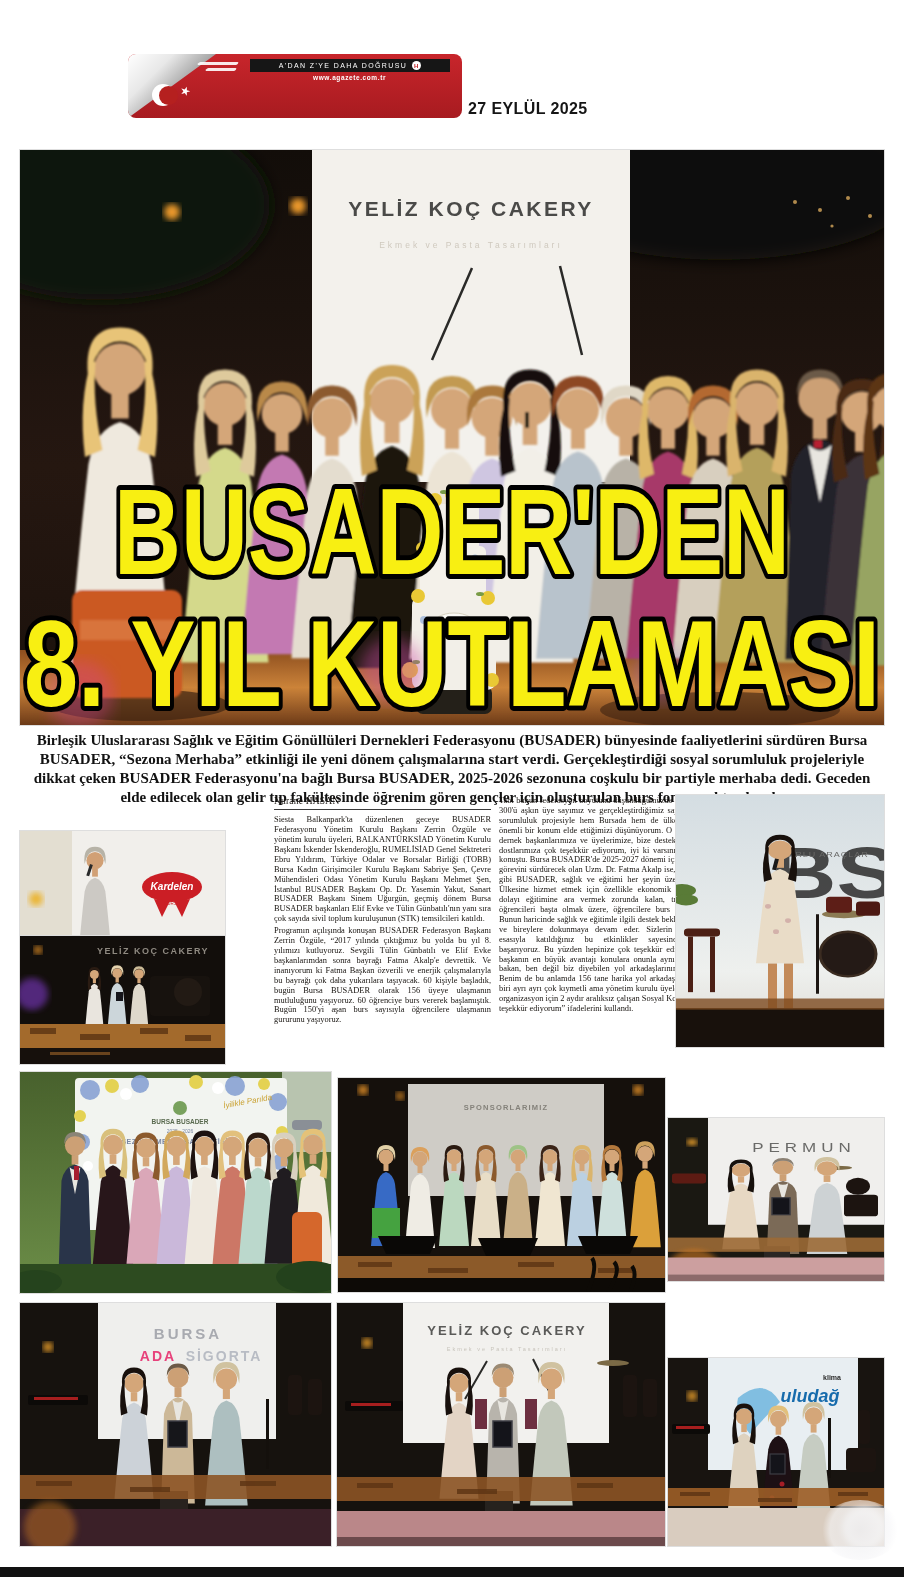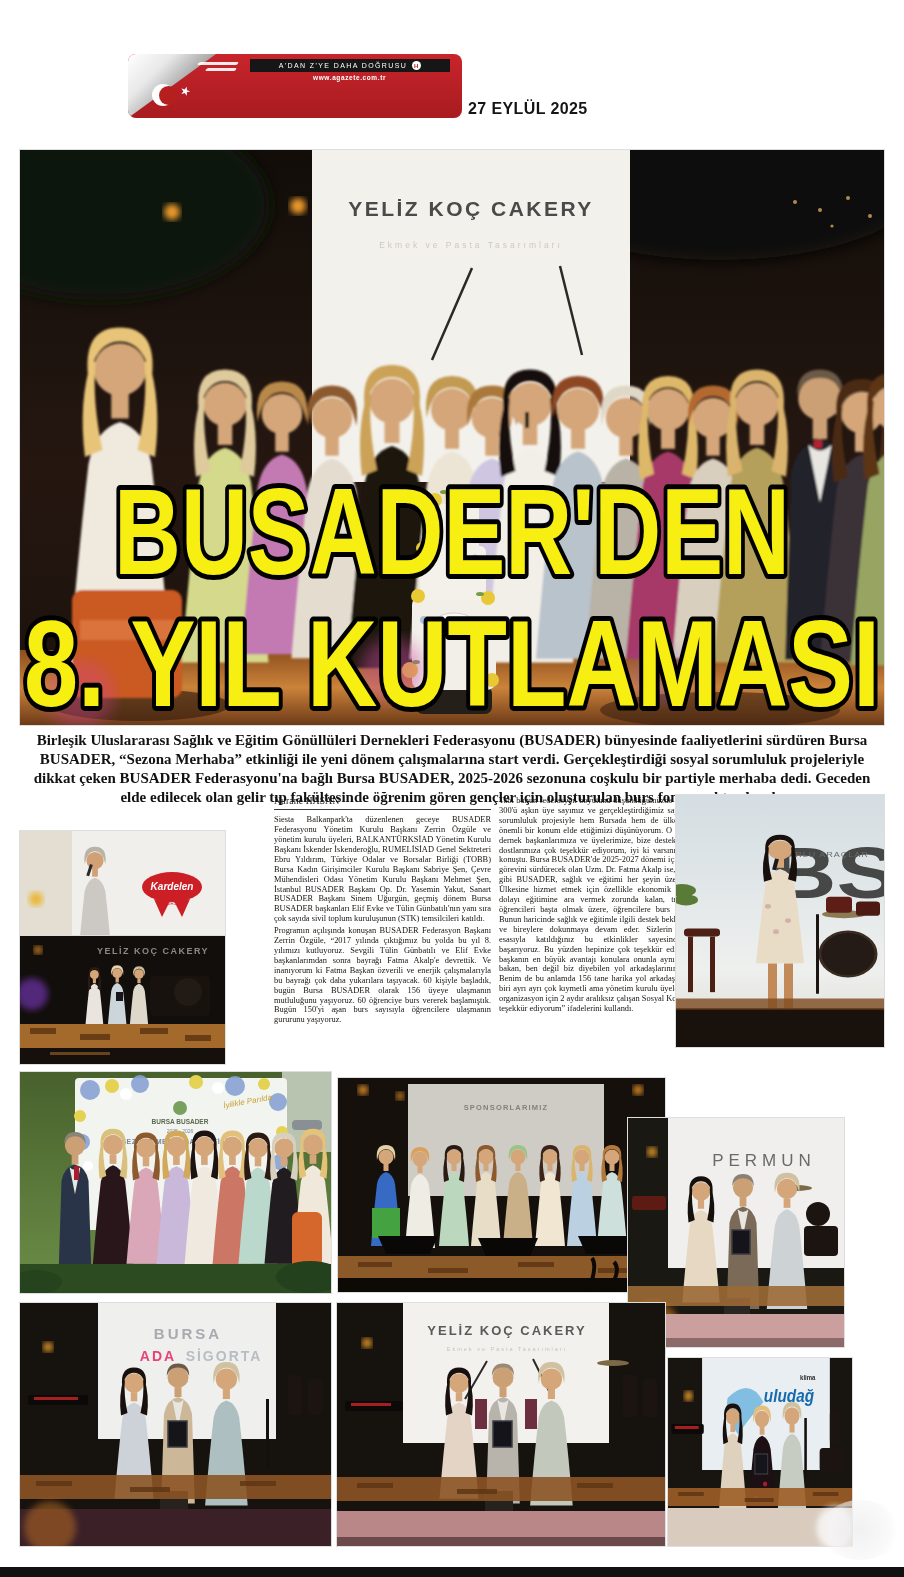--- a/index.html
+++ b/index.html
@@ -377,21 +377,21 @@
           <rect x="20" y="184" width="34" height="5"></rect>
           <rect x="90" y="190" width="40" height="5"></rect>
           <rect x="180" y="184" width="36" height="5"></rect>
           <rect x="260" y="190" width="34" height="5"></rect>
         </g>
       <rect y="200" width="327" height="14" fill="#0d0a06"></rect>
       <path d="M250,214 q10,-26 4,-34 M270,214 q14,-22 6,-30 M292,214 q8,-18 2,-26" stroke="#0d0a06" stroke-width="4" fill="none"></path>
     </svg>
   </div>
 
-  <div class="ph" style="left:628px;top:1118px;width:216px;height:229px;text-align:center;">
+  <div class="ph" style="left:668px;top:1118px;width:216px;height:163px;text-align:center;">
     <svg class="scene" viewBox="0 0 216 229" preserveAspectRatio="none">
       <rect width="216" height="229" fill="#1a1812"></rect>
       <rect x="40" y="0" width="176" height="150" fill="#f0efed"></rect>
       <text x="136" y="48" text-anchor="middle" font-size="17" letter-spacing="5" fill="#6a6a68">PERMUN</text>
       <circle cx="24" cy="34" r="5" fill="#e8a030" filter="url(#b3)"></circle>
       <rect x="4" y="78" width="34" height="14" rx="3" fill="#5a1c14"></rect>
       <g fill="#1c1410">
           <circle cx="190" cy="96" r="12"></circle>
           <rect x="176" y="108" width="34" height="30" rx="4"></rect>
           <ellipse cx="168" cy="70" rx="16" ry="3" fill="#7a6a48"></ellipse>
@@ -471,21 +471,21 @@
       <g fill="#5a3415" opacity=".8">
           <rect x="20" y="180" width="36" height="5"></rect>
           <rect x="120" y="186" width="40" height="5"></rect>
           <rect x="240" y="180" width="36" height="5"></rect>
         </g>
       <rect y="208" width="328" height="35" fill="#b8888a"></rect>
       <rect y="234" width="328" height="9" fill="#6a4a4c"></rect>
     </svg>
   </div>
 
-  <div class="ph" style="left:668px;top:1358px;width:184px;height:188px;">
+  <div class="ph" style="left:668px;top:1358px;width:216px;height:188px;">
     <svg class="scene" viewBox="0 0 216 188" preserveAspectRatio="none">
       <rect width="216" height="188" fill="#181410"></rect>
       <rect x="40" y="0" width="150" height="112" fill="#e8eef2"></rect>
       <path d="M70,40 Q96,18 112,44 Q96,60 82,76 Q66,58 70,40 Z" fill="#6ab0d8" opacity=".8"></path>
       <text x="142" y="44" text-anchor="middle" font-size="18" font-weight="bold" font-style="italic" fill="#1a6aa8">uludağ</text>
       <text x="164" y="22" text-anchor="middle" font-size="7" font-weight="bold" fill="#2a2a2a">klima</text>
       <circle cx="24" cy="38" r="5" fill="#e8a030" filter="url(#b3)"></circle>
       <g fill="#1c1410">
           <rect x="190" y="52" width="12" height="34" rx="4"></rect>
           <rect x="178" y="90" width="30" height="24" rx="4"></rect>

